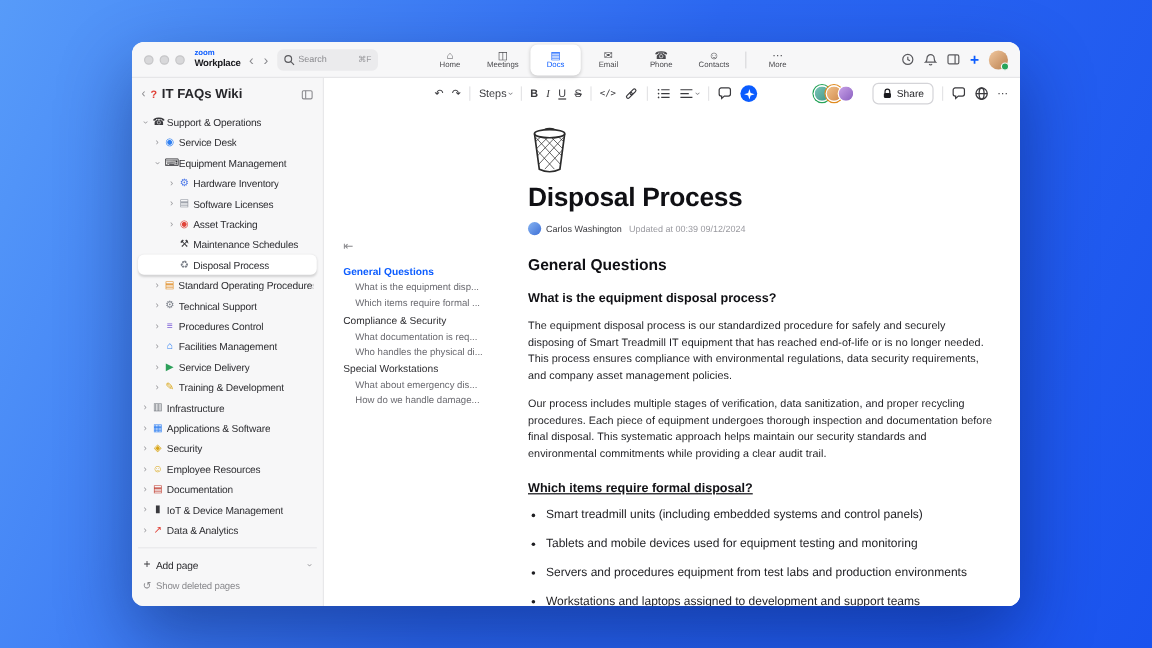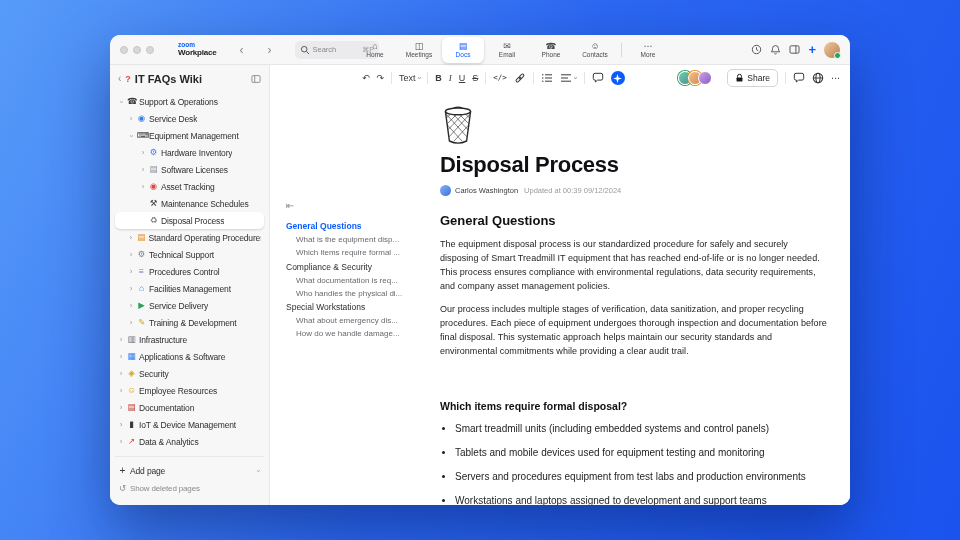--- a/index.html
+++ b/index.html
@@ -12,21 +12,21 @@
   }
   .window {
     position:absolute; left:110px; top:35px; width:740px; height:470px;
     background:#fff; border-radius:10px; overflow:hidden;
     box-shadow:0 25px 60px rgba(0,20,80,.45);
     display:flex; flex-direction:column;
   }
   
   .titlebar {
     flex:0 0 30px; height:30px; background:#f7f7f8; border-bottom:1px solid #e6e6e8;
-    display:flex; align-items:center; padding:0 10px; gap:22px; position:relative;
+    display:flex; align-items:center; padding:0 10px; gap:6px; position:relative;
   }
   .traffic { display:flex; gap:5px; }
   .dot { width:8px; height:8px; border-radius:50%; background:#d8d8da; border:1px solid #c6c6c8; }
   .logo { display:flex; flex-direction:column; line-height:1; margin-left:2px; }
   .logo-zoom { font-size:6.5px; font-weight:bold; color:var(--accent); }
   .logo-wp { font-size:8px; font-weight:bold; color:#1a1a1e; letter-spacing:-.2px; }
   .tb-chev { color:#8a8a8e; font-size:12px; line-height:1; padding:0 1px; }
   .search {
     width:84px; height:18px; background:#ebebed; border-radius:5px;
     display:flex; align-items:center; gap:3px; padding:0 5px; color:#8a8a8e;
@@ -108,21 +108,21 @@
   
   .article { position:absolute; left:170px; top:12px; width:388px; }
   .doc-trash { display:block; }
   .doc-title { font-size:22px; font-weight:bold; color:#101014; letter-spacing:-.3px; margin-top:7px; }
   .byline { display:flex; align-items:center; gap:4px; margin-top:7px; }
   .bav { width:11px; height:11px; border-radius:50%; background:linear-gradient(135deg,#86b4f2,#3e6fd6); }
   .bname { font-size:7.5px; color:#3a3a3e; }
   .bupd { font-size:7.5px; color:#9a9aa0; margin-left:2px; }
   .h-sec { font-size:13px; font-weight:bold; color:#101014; margin-top:17px; }
   .h-q { font-size:10.5px; font-weight:bold; color:#101014; margin-top:15px; }
-  .h-q.q2 { margin-top:42px; }
+  .h-q.q2 { margin-top:16px;text-decoration:underline; }
   .para { font-size:9px; line-height:14px; color:#1e1e22; margin-top:9px; letter-spacing:.05px; }
   .bullets { margin-top:10px; padding-left:15px; list-style:disc; }
   .bullets li { font-size:10px; color:#1e1e22; margin-bottom:11px; line-height:1.3; }
   svg { display:block; }
 </style>
 </head>
 <body>
 
 <div class="window">
 
@@ -337,21 +337,21 @@
       </div>
     </aside>
 
     <main class="main">
 
       <div class="etoolbar">
         <span class="et-btn">↶</span>
         <span class="et-btn">↷</span>
         <span class="et-sep"></span>
         <span class="et-btn">
-          <span>Text</span>
+          <span>Steps</span>
           <span class="tchev">›</span>
         </span>
         <span class="et-sep"></span>
         <span class="et-btn b">B</span>
         <span class="et-btn i">I</span>
         <span class="et-btn u">U</span>
         <span class="et-btn s">S</span>
         <span class="et-sep"></span>
         <span class="et-btn code">&lt;/&gt;</span>
         <span class="et-btn">
@@ -465,20 +465,21 @@
               </g>
             </svg>
           </span>
           <h1 class="doc-title">Disposal Process</h1>
           <div class="byline">
             <span class="bav"></span>
             <span class="bname">Carlos Washington</span>
             <span class="bupd">Updated at 00:39 09/12/2024</span>
           </div>
           <h2 class="h-sec">General Questions</h2>
+          <h3 class="h-q">What is the equipment disposal process?</h3>
           <p class="para">The equipment disposal process is our standardized procedure for safely and securely disposing of Smart Treadmill IT equipment that has reached end-of-life or is no longer needed. This process ensures compliance with environmental regulations, data security requirements, and company asset management policies.</p>
           <p class="para">Our process includes multiple stages of verification, data sanitization, and proper recycling procedures. Each piece of equipment undergoes thorough inspection and documentation before final disposal. This systematic approach helps maintain our security standards and environmental commitments while providing a clear audit trail.</p>
           <h3 class="h-q q2">Which items require formal disposal?</h3>
           <ul class="bullets">
             <li>Smart treadmill units (including embedded systems and control panels)</li>
             <li>Tablets and mobile devices used for equipment testing and monitoring</li>
             <li>Servers and procedures equipment from test labs and production environments</li>
             <li>Workstations and laptops assigned to development and support teams</li>
           </ul>
         </article>

